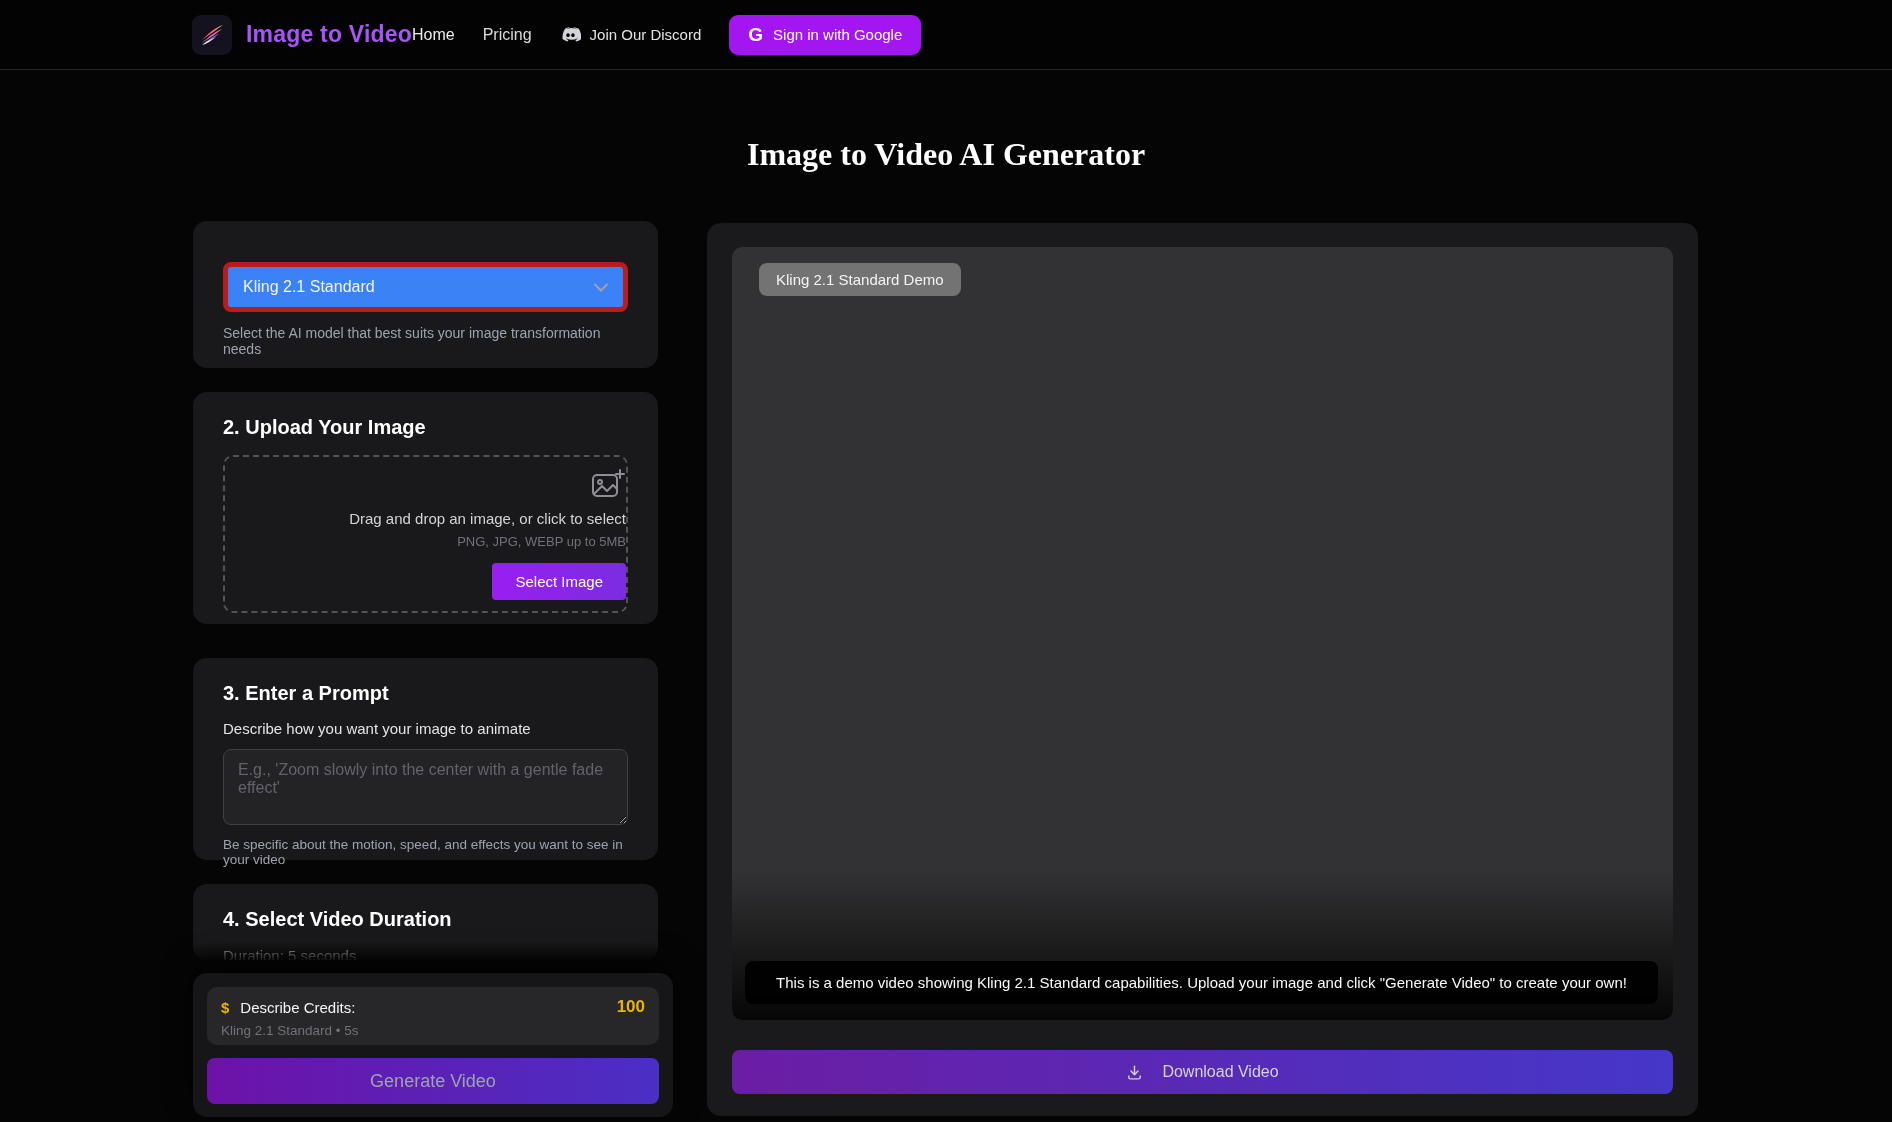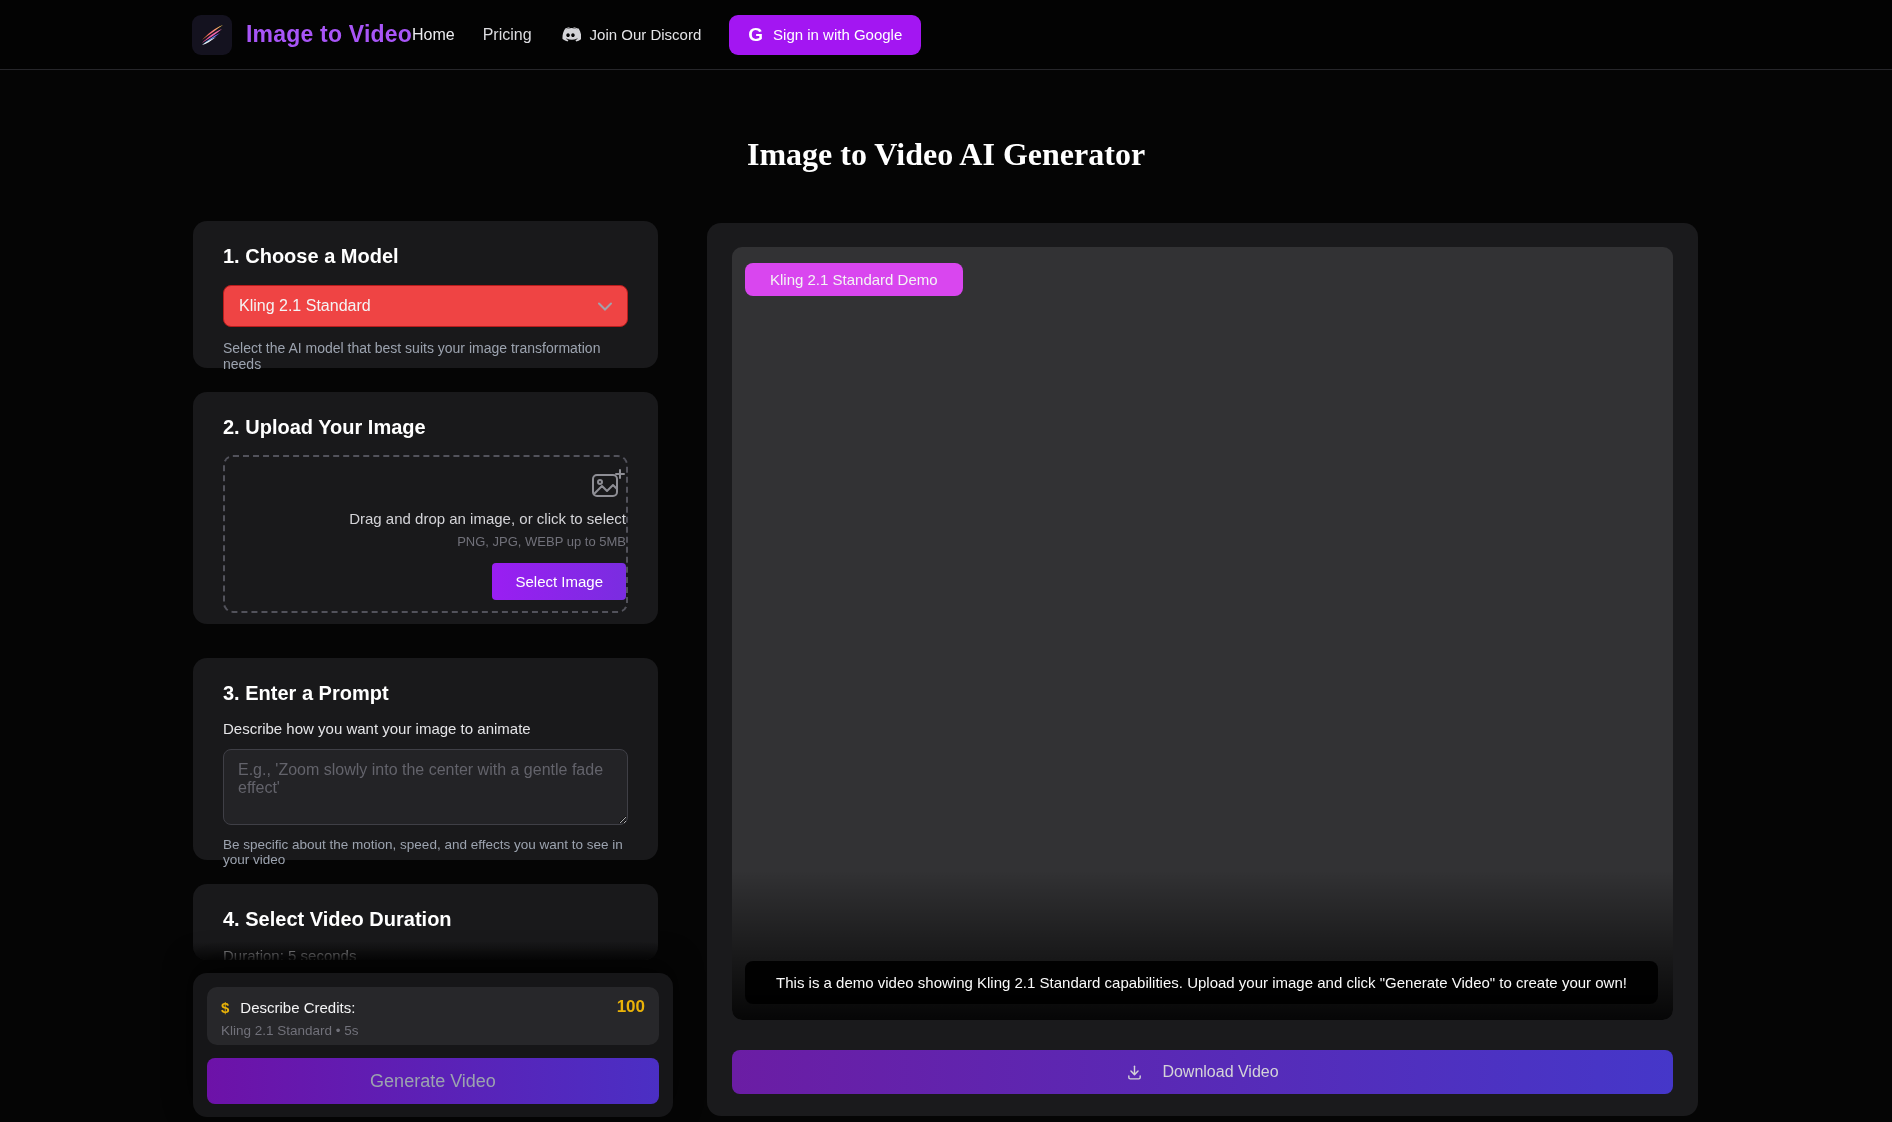--- a/index.html
+++ b/index.html
@@ -28,21 +28,21 @@
   .card{position:absolute;left:193px;width:465px;background:#19191b;border-radius:14px;
     padding:24px 30px;box-sizing:border-box;}
   .card h2{margin:0;font-size:20px;font-weight:700;color:#fff;}
   .card-model{top:221px;height:147px;}
   .card-upload{top:392px;height:232px;}
   .card-prompt{top:658px;height:202px;}
   .card-duration{top:884px;height:76px;overflow:hidden;}
   .card-duration::after{content:"";position:absolute;left:0;right:0;bottom:0;height:18px;
     background:linear-gradient(rgba(5,5,5,0),rgba(5,5,5,.85));}
   
-  .select{margin-top:17px;height:40px;background:#ef4444;border:1px solid #b91c1c;border-radius:8px;
+  .select{margin-top:17px;height:40px;background:#3b82f6;border:5px solid #b91c1c;border-radius:8px;
     display:flex;align-items:center;justify-content:space-between;padding:0 15px;cursor:pointer;}
   .select-text{font-size:16px;color:#f4f4f5;}
   .helper{margin:13px 0 0;font-size:14px;color:#9ca3af;}
   
   .dropzone{margin-top:16px;height:158px;border:2px dashed #52525b;border-radius:10px;
     display:flex;flex-direction:column;align-items:flex-end;justify-content:center;box-sizing:border-box;cursor:pointer;}
   .drop-title{margin-top:10px;font-size:15px;color:#d4d4d8;}
   .drop-hint{margin-top:7px;font-size:13px;color:#71717a;}
   .select-image-btn{margin-top:14px;border:none;border-radius:4px;padding:10px 23px;
     background:linear-gradient(90deg,#9a1ef2,#7a2de0);color:#fff;font-size:15px;font-family:inherit;cursor:pointer;}
@@ -64,22 +64,22 @@
   .coin-icon::before{content:"$";}
   .credits-label{font-size:15px;color:#f4f4f5;}
   .credits-value{margin-left:auto;font-size:17px;font-weight:700;color:#eab308;}
   .credits-detail{margin-top:6px;font-size:13.5px;color:#71717a;}
   .generate-btn{margin-top:13px;width:100%;height:46px;border:none;border-radius:8px;
     background:linear-gradient(90deg,#6d12a8,#4b2fc4);color:#9ca3af;font-size:18px;font-family:inherit;cursor:pointer;}
   
   .preview-card{position:absolute;left:707px;top:223px;width:991px;height:893px;background:#1a1a1c;
     border-radius:14px;padding:24px 25px;box-sizing:border-box;}
   .video-area{position:relative;width:941px;height:773px;background:#323234;border-radius:10px;overflow:hidden;}
-  .demo-badge{position:absolute;top:16px;left:13px;background:#d946ef;color:#f4f4f5;
-    font-size:15px;padding:8px 25px;border-radius:8px;}
+  .demo-badge{position:absolute;top:16px;left:27px;background:#737373;color:#f4f4f5;
+    font-size:15px;padding:8px 17px;border-radius:8px;}
   .video-fade{position:absolute;left:0;right:0;bottom:0;height:150px;
     background:linear-gradient(rgba(50,50,52,0),rgba(0,0,0,.88));}
   .video-caption{position:absolute;left:13px;right:15px;bottom:16px;background:rgba(0,0,0,.93);
     border-radius:8px;padding:13px 10px;text-align:center;color:#fafafa;font-size:15px;}
   .download-btn{margin-top:30px;width:941px;height:44px;border:none;border-radius:8px;
     display:flex;align-items:center;justify-content:center;gap:19px;
     background:linear-gradient(90deg,#6b1da4,#4537c9);color:#d4d4d8;font-size:16px;font-family:inherit;cursor:pointer;}
   svg{display:block;}
 </style>
 </head>
@@ -128,21 +128,20 @@
         <span class="g-glyph">G</span>
         <span>Sign in with Google</span>
       </button>
     </nav>
   </div>
 </header>
 
 <h1 class="page-title">Image to Video AI Generator</h1>
 
 <section class="card card-model">
-  <h2>1. Choose a Model</h2>
   <div class="select">
     <span class="select-text">Kling 2.1 Standard</span>
     <span>
       <svg width="14" height="9" viewBox="0 0 14 9" fill="none" stroke="#a1a1aa" stroke-width="2" stroke-linecap="round">
           <path d="M1 1.5 7 7.5 13 1.5"></path>
         </svg>
     </span>
   </div>
   <p class="helper">Select the AI model that best suits your image transformation needs</p>
 </section>

